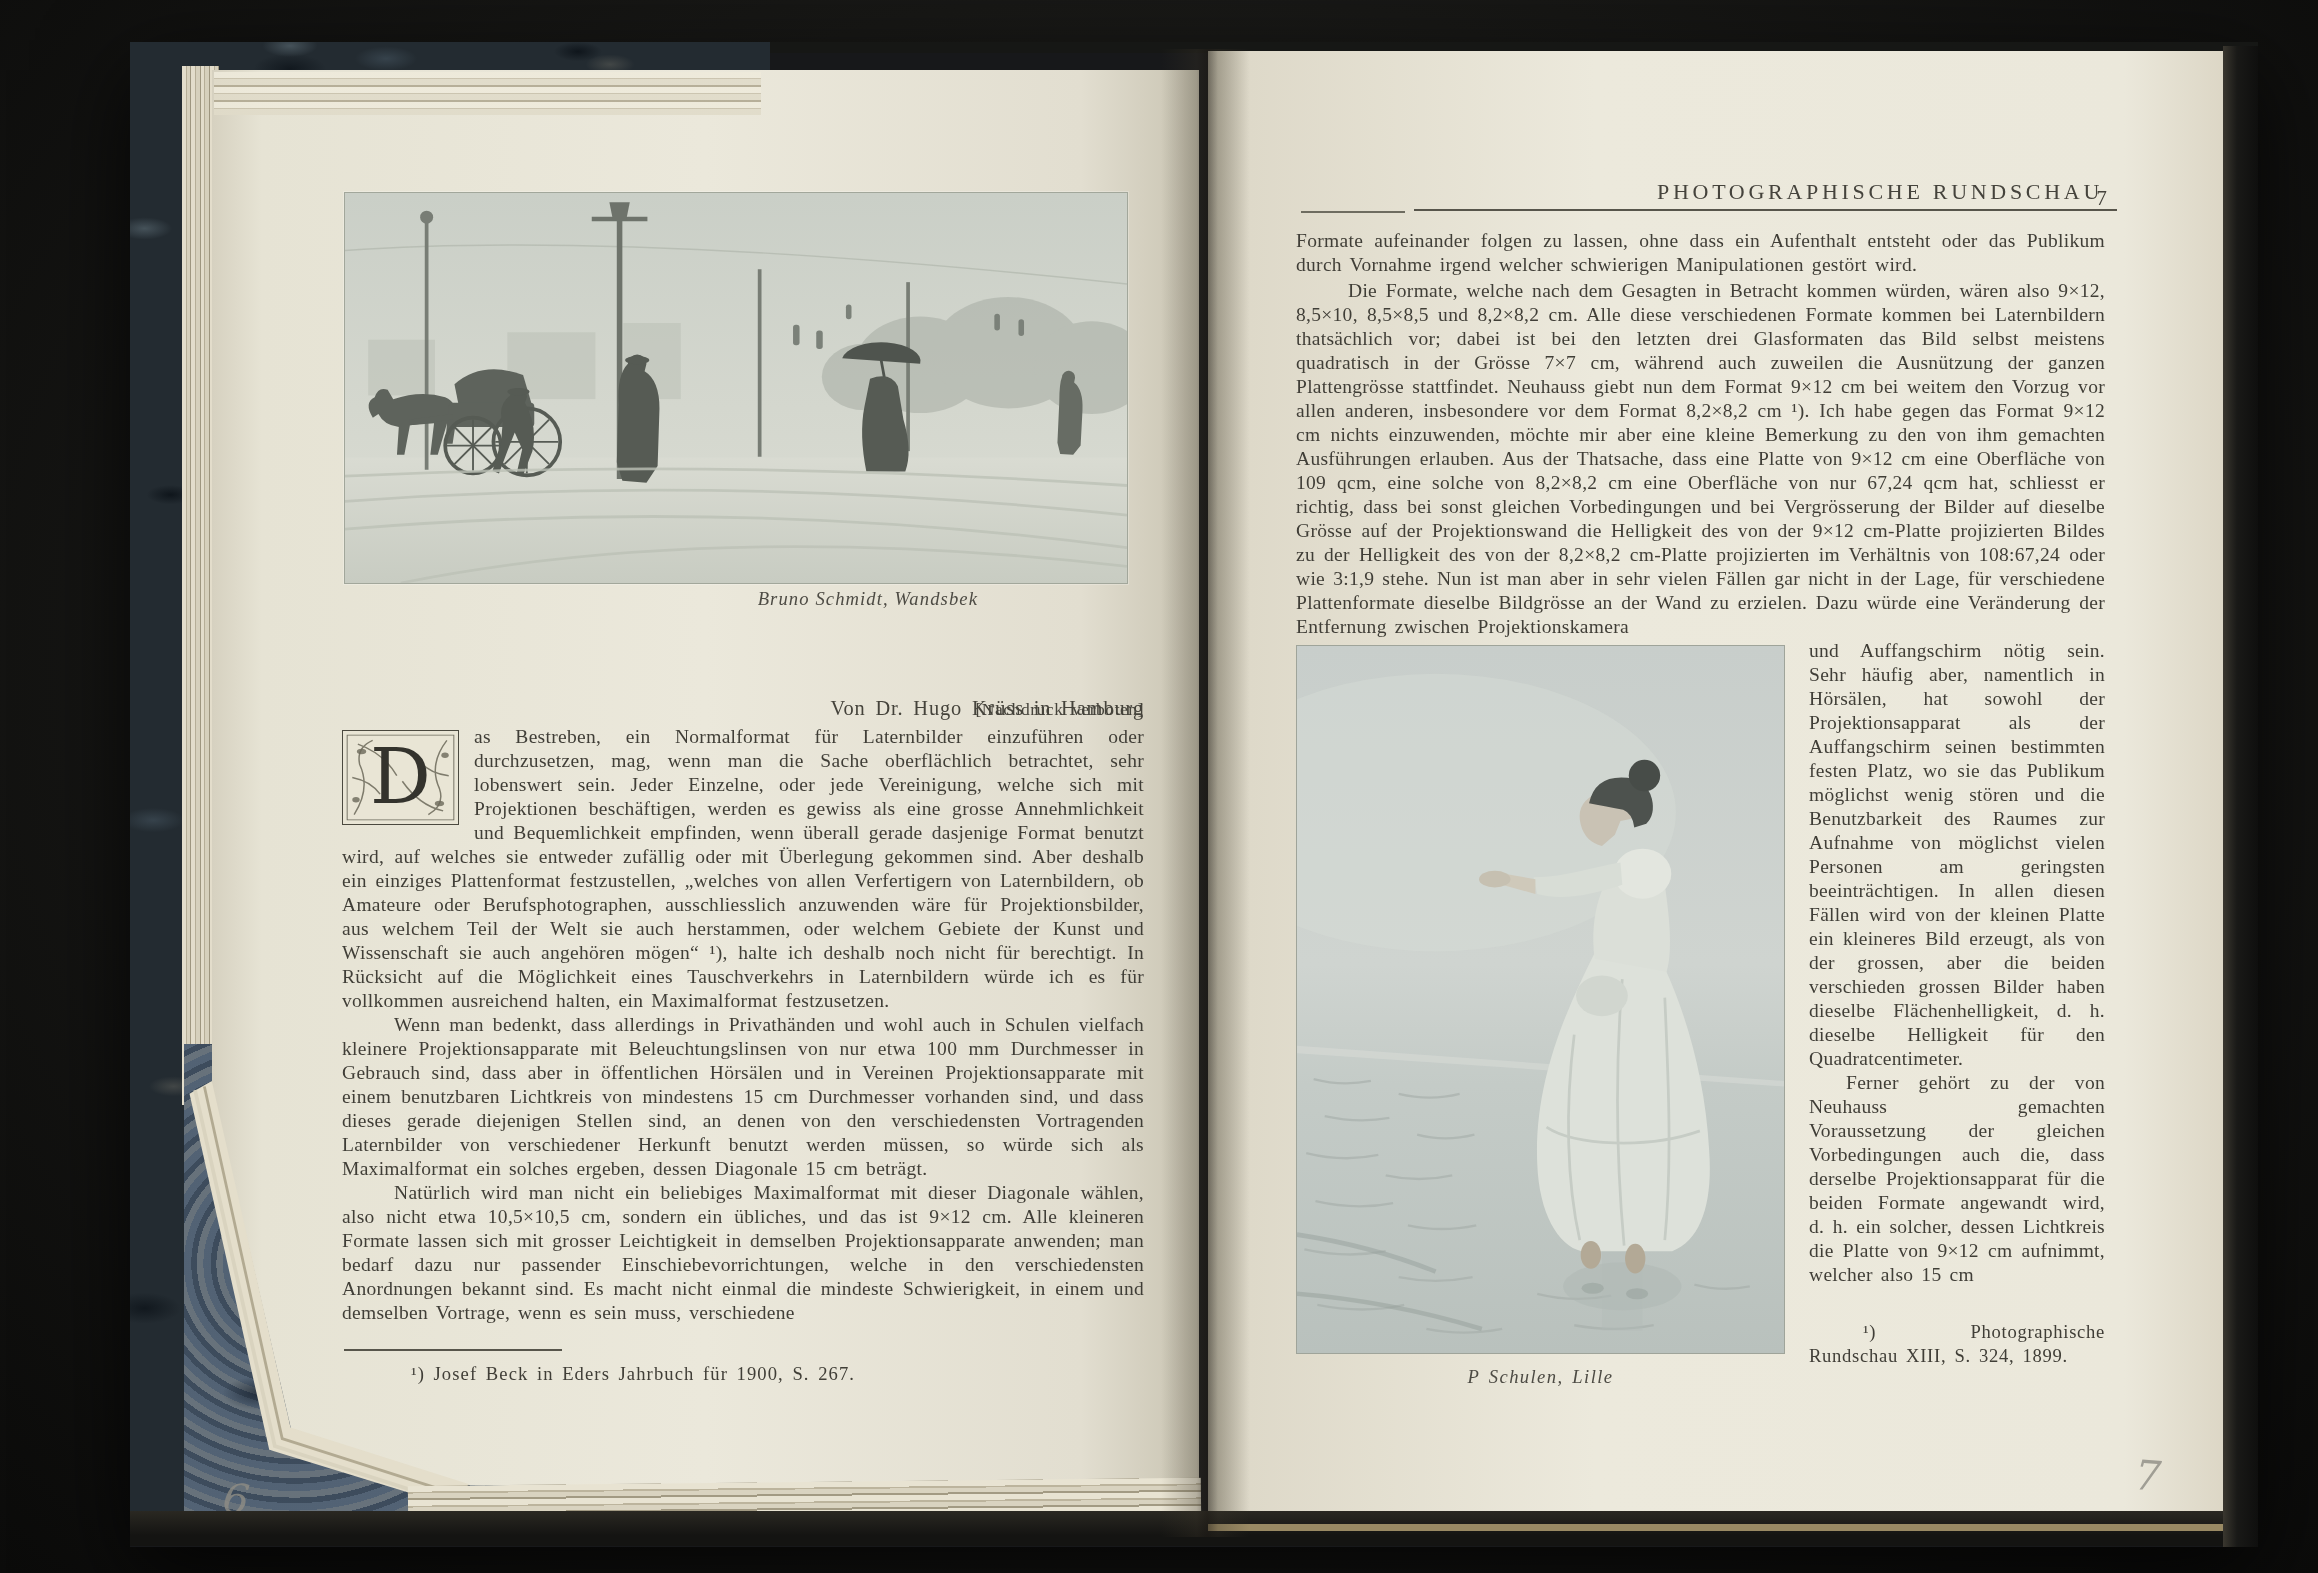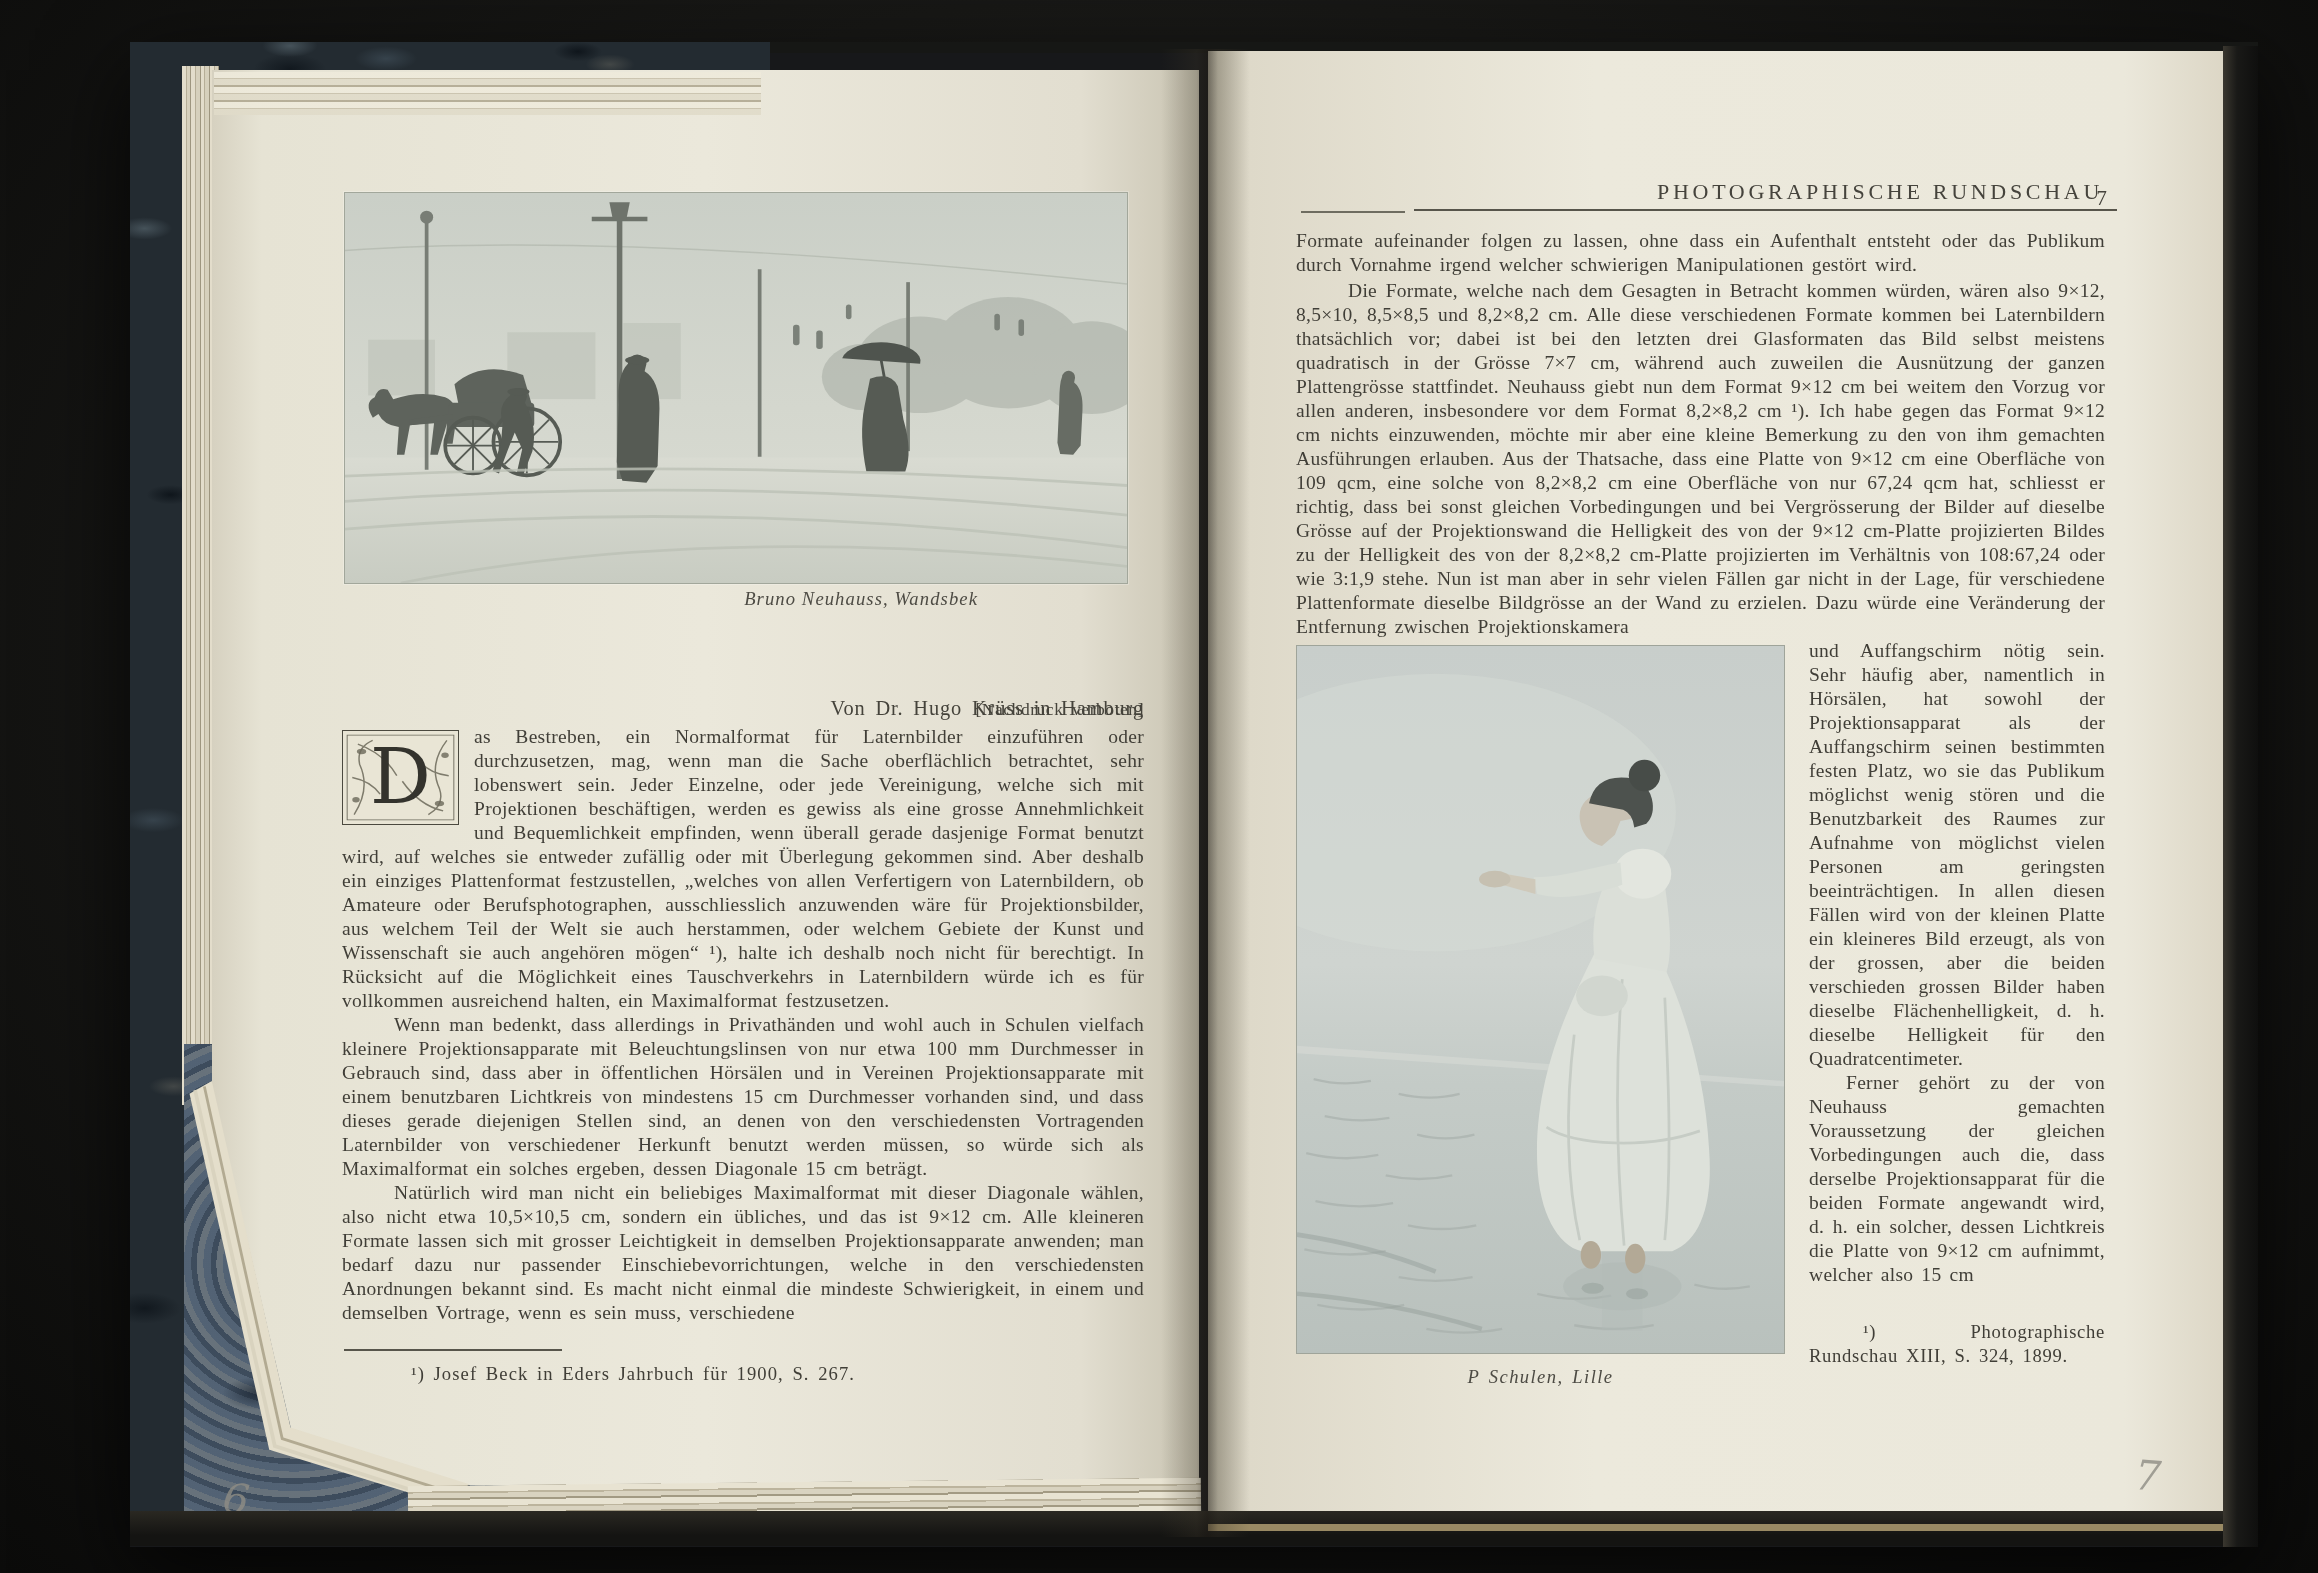--- a/index.html
+++ b/index.html
@@ -182,21 +182,21 @@
             <rect x="540" y="120" width="6" height="16" rx="3"></rect>
           </g>
           <g stroke="#bdc2b7" stroke-width="3" fill="none" opacity=".8">
             <path d="M0 305 Q 400 285 843 315"></path>
               <path d="M0 332 Q 420 302 843 347"></path>
             <path d="M0 362 Q 430 327 843 382"></path>
               <path d="M60 420 Q 400 352 843 402"></path>
           </g>
         </svg>
       </figure>
-      <div class="lp-caption">Bruno Neuhauss, Wandsbek</div>
+      <div class="lp-caption">Bruno Schmidt, Wandsbek</div>
 
       <div class="lp-byline-row">
         <span>Von Dr. Hugo Krüss in Hamburg</span>
         <span class="lp-reprint">[Nachdruck verboten]</span>
       </div>
 
       <div class="lp-body">
         <p>
           <span class="dropcap">
             <svg viewBox="0 0 124 100">

